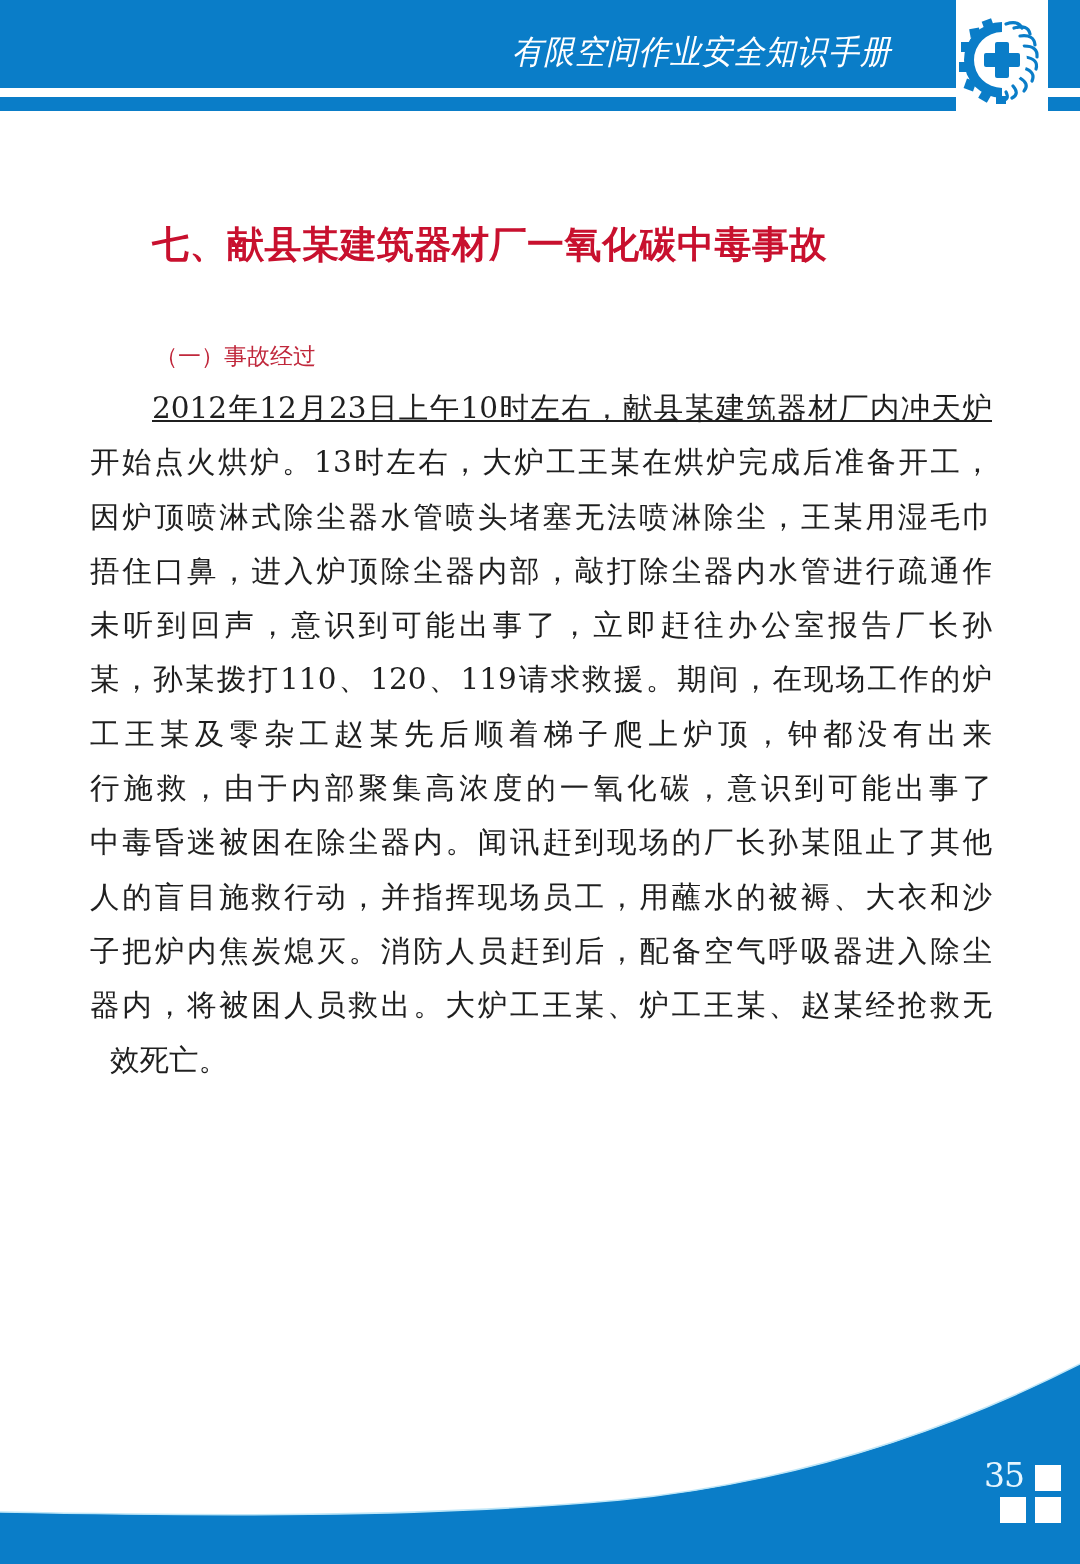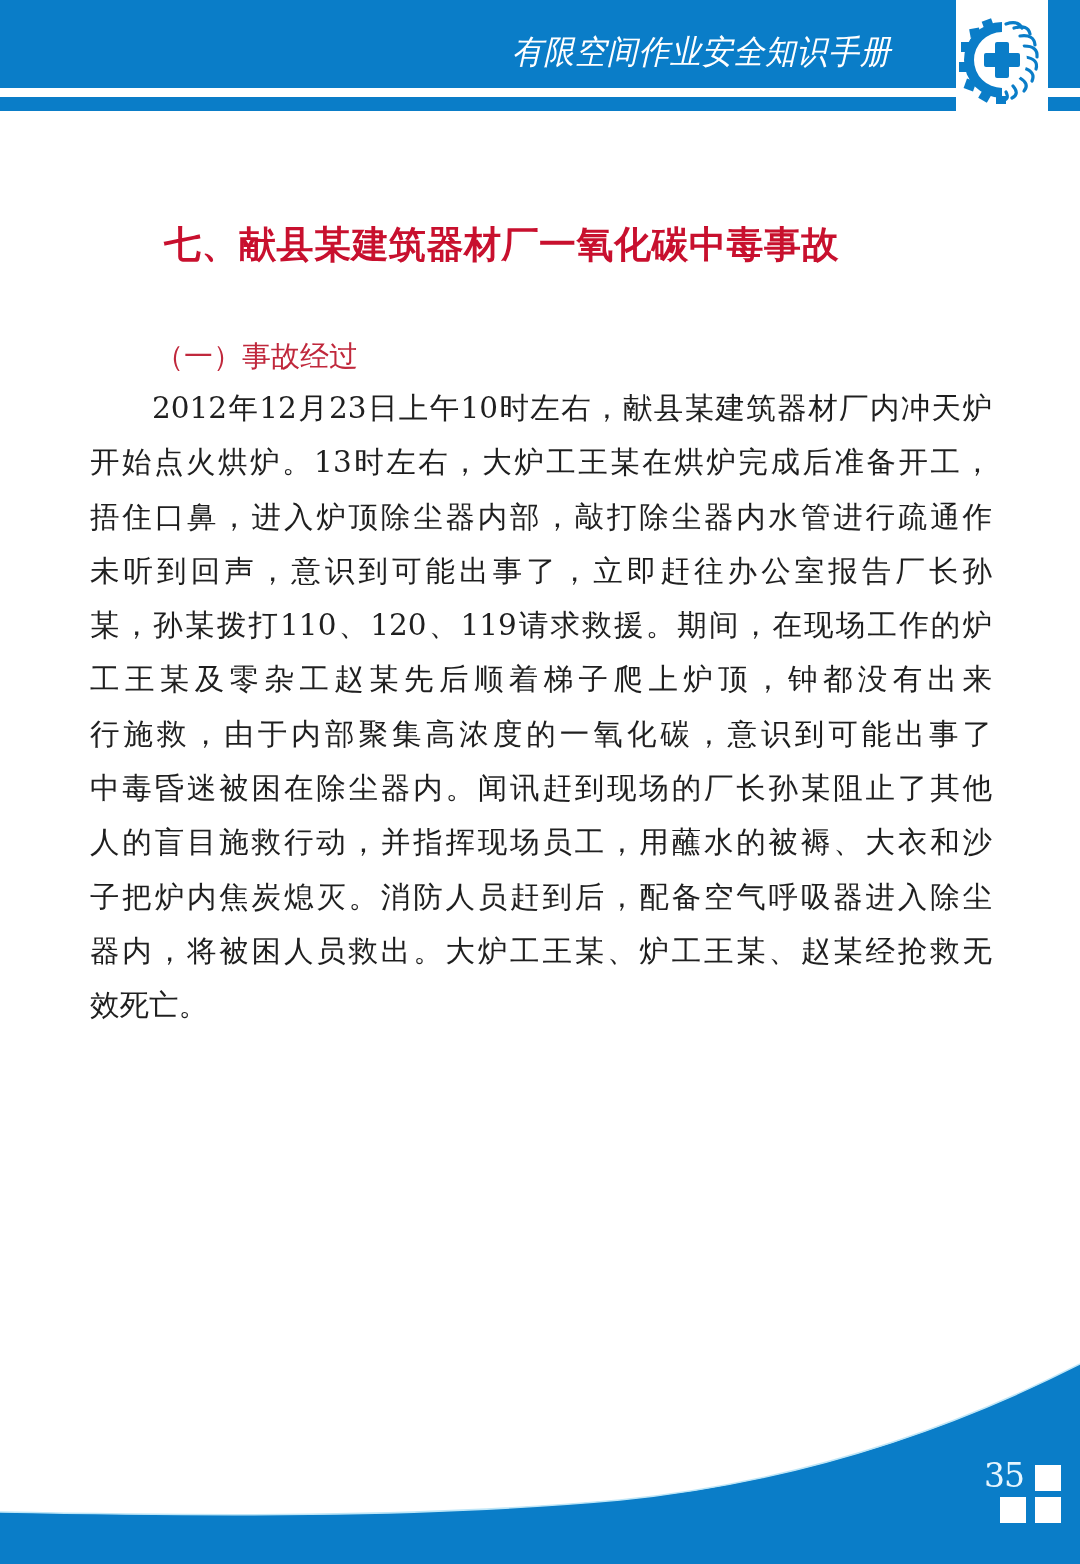--- a/index.html
+++ b/index.html
@@ -75,28 +75,27 @@
     .chapter-title {
       position: absolute;
       left: 152px; top: 218px;
       color: #c8102e;
       font-family: "DejaVu Serif", "Liberation Serif", serif;
       font-weight: bold;
       font-size: 37px;
       line-height: 52px;
       letter-spacing: 0.5px;
       white-space: nowrap;
-      margin-left: 12px;
     }
     .section-heading {
       position: absolute;
       left: 155px; top: 334px;
       color: #c0283c;
       font-family: "DejaVu Sans", "Liberation Sans", sans-serif;
-      font-size: 29px;
+      font-size: 23px;
       line-height: 44px;
       white-space: nowrap;
     }
     .body-text {
       position: absolute;
       left: 90px; top: 381px;
       width: 902px;
     }
     .body-line {
       display: block;
@@ -104,23 +103,25 @@
       line-height: 54.3px;
       font-family: "DejaVu Serif", "Liberation Serif", serif;
       font-size: 29.5px;
       color: #1f1f1f;
       white-space: nowrap;
       text-align: justify;
       text-align-last: justify;
     }
     .body-line.first {
       padding-left: 62px;
+      text-decoration: underline;
     }
     .body-line.last {
       text-align-last: left;
+      margin-left: 20px;
     }
 
     
     .footer-wave {
       position: absolute;
       left: 0; top: 1340px;
     }
     .page-number {
       position: absolute;
       left: 984px; top: 1456px;
@@ -184,20 +185,21 @@
 <div class="right-strip">
   <div class="gap"></div>
 </div>
 
 <div class="chapter-title">七、献县某建筑器材厂一氧化碳中毒事故</div>
 <div class="section-heading">（一）事故经过</div>
 
 <div class="body-text">
   <span class="body-line first">2012年12月23日上午10时左右，献县某建筑器材厂内冲天炉</span>
   <span class="body-line">开始点火烘炉。13时左右，大炉工王某在烘炉完成后准备开工，</span>
+  <span class="body-line">因炉顶喷淋式除尘器水管喷头堵塞无法喷淋除尘，王某用湿毛巾</span>
   <span class="body-line">捂住口鼻，进入炉顶除尘器内部，敲打除尘器内水管进行疏通作</span>
   <span class="body-line">未听到回声，意识到可能出事了，立即赶往办公室报告厂长孙</span>
   <span class="body-line">某，孙某拨打110、120、119请求救援。期间，在现场工作的炉</span>
   <span class="body-line">工王某及零杂工赵某先后顺着梯子爬上炉顶，钟都没有出来</span>
   <span class="body-line">行施救，由于内部聚集高浓度的一氧化碳，意识到可能出事了</span>
   <span class="body-line">中毒昏迷被困在除尘器内。闻讯赶到现场的厂长孙某阻止了其他</span>
   <span class="body-line">人的盲目施救行动，并指挥现场员工，用蘸水的被褥、大衣和沙</span>
   <span class="body-line">子把炉内焦炭熄灭。消防人员赶到后，配备空气呼吸器进入除尘</span>
   <span class="body-line">器内，将被困人员救出。大炉工王某、炉工王某、赵某经抢救无</span>
   <span class="body-line last">效死亡。</span>

